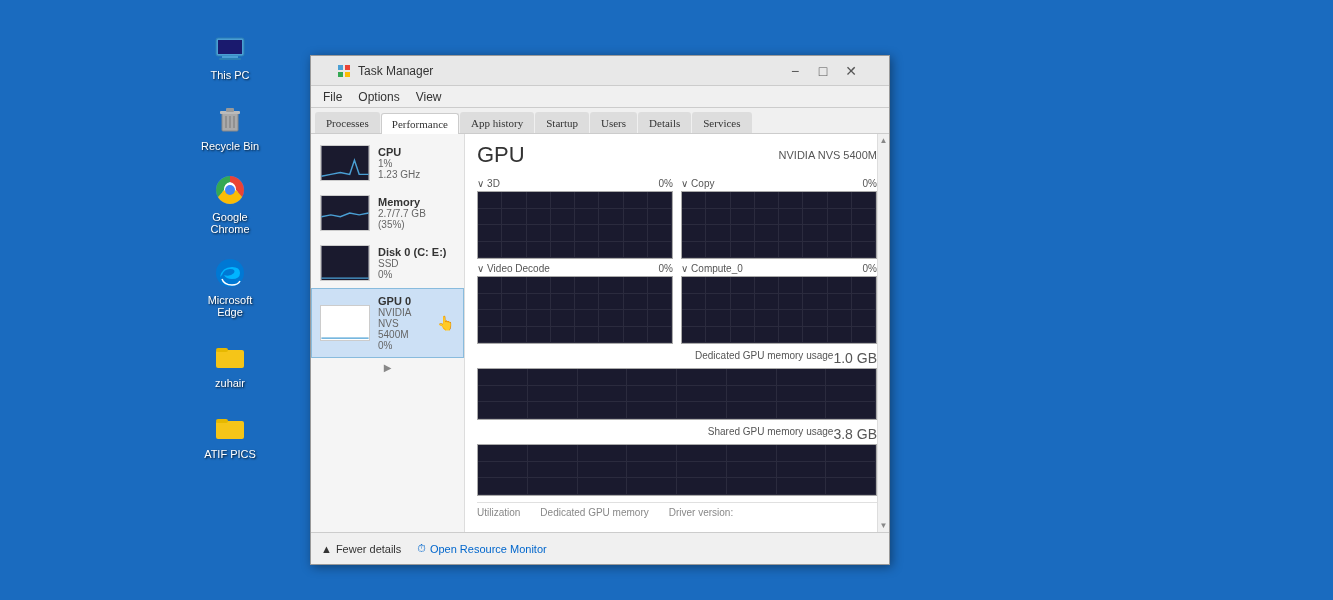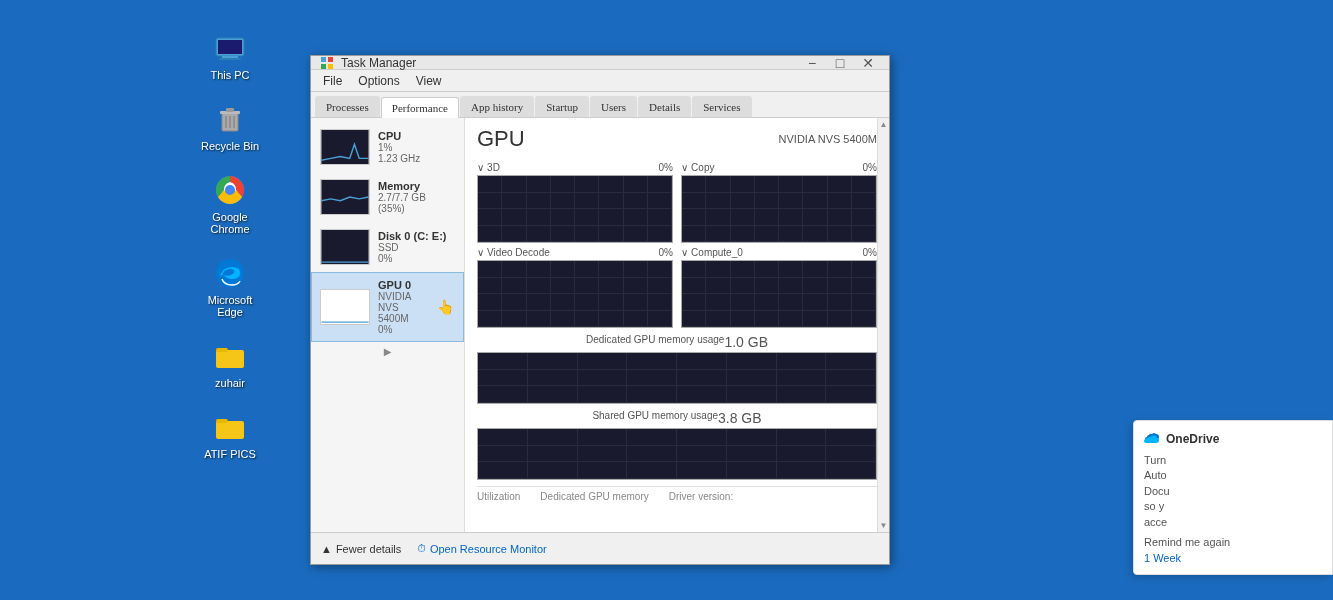--- a/index.html
+++ b/index.html
@@ -59,26 +59,26 @@
       height: 510px;
       background: #f0f0f0;
       border: 1px solid #999;
       box-shadow: 2px 2px 10px rgba(0,0,0,0.4);
       display: flex;
       flex-direction: column;
     }
 
     
     .title-bar {
-      height: 14px;
+      height: 30px;
       background: #e8e8e8;
       border-bottom: 1px solid #ccc;
       display: flex;
       align-items: center;
-      padding: 0 8px;
+      padding: 0 25px;
       user-select: none;
       justify-content: flex-end;
     }
     .title-bar-icon {
       width: 16px;
       height: 16px;
       margin-right: 6px;
       display: flex;
       align-items: center;
       justify-content: center;
@@ -267,21 +267,21 @@
       border-right: 1px solid rgba(255,255,255,0.08);
       border-bottom: 1px solid rgba(255,255,255,0.08);
     }
 
     
     .memory-section {
       margin-top: 6px;
     }
     .memory-label-row {
       display: flex;
-      justify-content: center;
+      justify-content: flex-end;
       margin-bottom: 2px;
     }
     .memory-label {
       font-size: 10px;
       color: #555;
     }
     .memory-max {
       font-size: 14px;
       color: #555;
     }
@@ -837,32 +837,14 @@
         <span>▲</span>
         <span>Fewer details</span>
       </div>
       <div class="bottom-btn link">
         <span>⏱</span>
         <span>Open Resource Monitor</span>
       </div>
     </div>
   </div>
 
-  <div class="onedrive-notif">
-    <div class="notif-header">
-      <svg width="16" height="16" viewBox="0 0 16 16">
-        <path d="M3 10 Q1 10 1 8 Q1 6 3 6 Q3 4 5 4 Q6 2 8 3 Q10 1 12 3 Q15 3 15 6 Q15 9 12 9 Z" fill="#0078d4"></path>
-        <path d="M2 12 Q0 12 0 10 Q0 8.5 1.5 8 Q2 7 4 7 Q5 5 7 6 Q8 4 10 5 Q12 4 13 7 Q15 7 15 9 Q15 12 12 12 Z" fill="#00b4ff"></path>
-      </svg>
-      <span class="notif-title">OneDrive</span>
-    </div>
-    <div class="notif-text">
-      <span>Turn</span><br>
-      <span>Auto</span><br>
-      <span>Docu</span><br>
-      <span>so y</span><br>
-      <span>acce</span>
-    </div>
-    <div class="notif-remind">Remind me again</div>
-    <div class="notif-action">1 Week</div>
-  </div>
 
 </div>
 
 </body></html>

